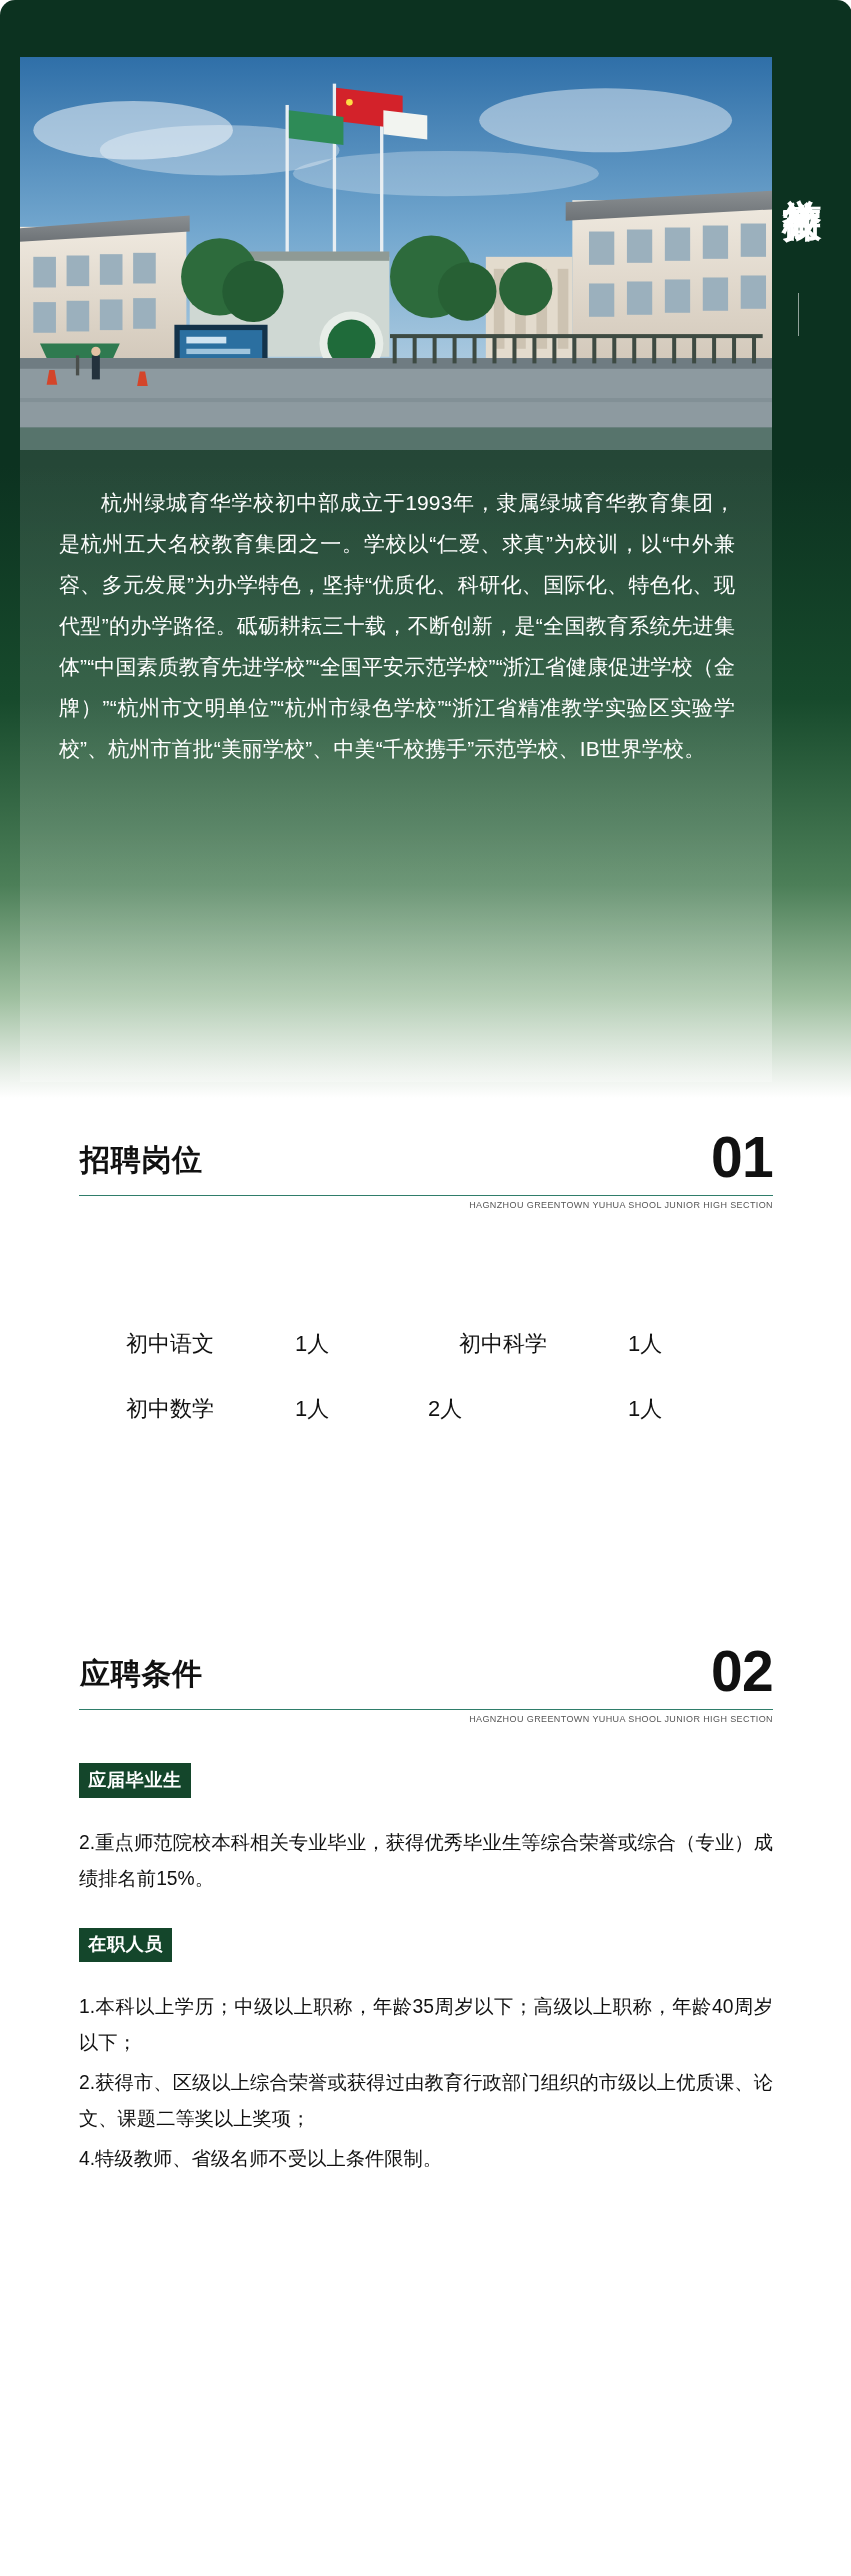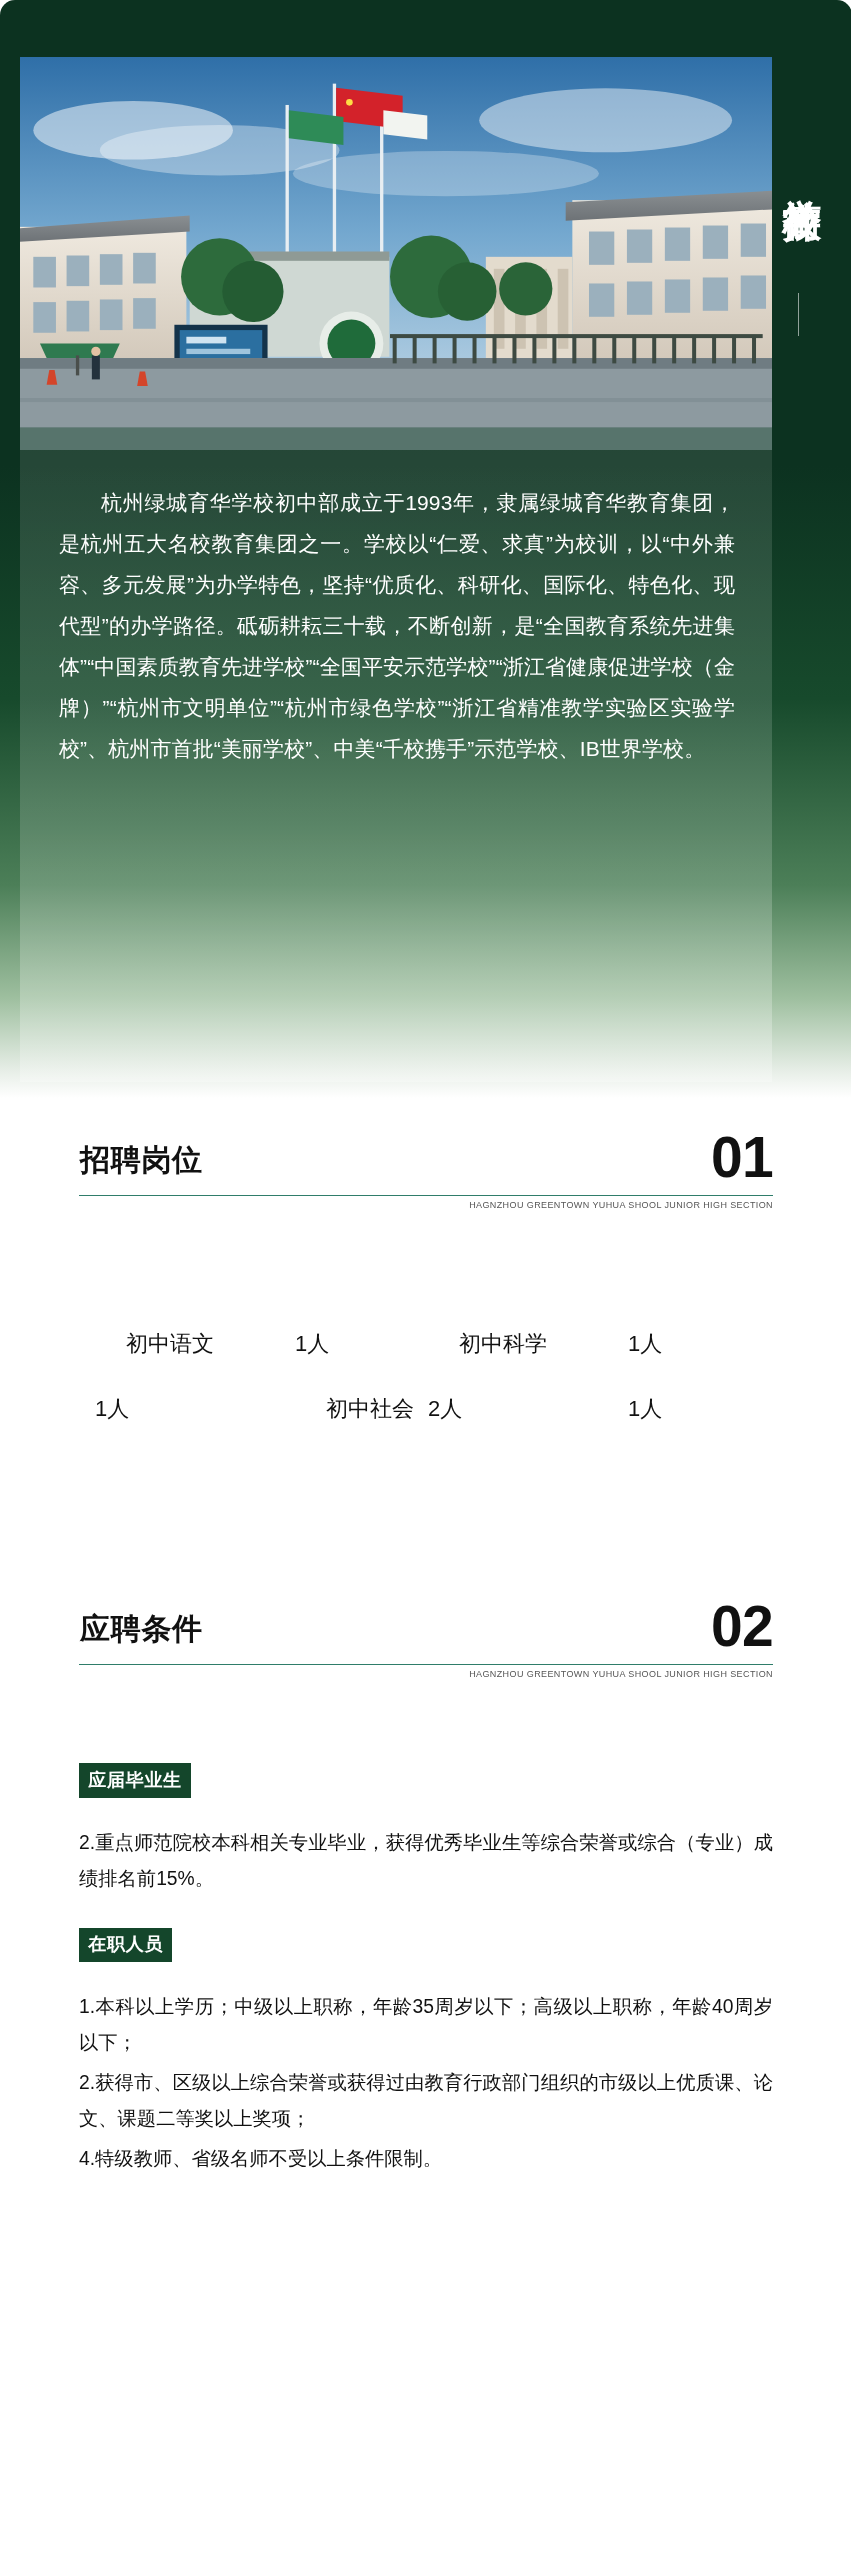--- a/index.html
+++ b/index.html
@@ -342,31 +342,31 @@
     </div>
   </div>
 
   <div class="jobs" style="top:1311px;">
     <div class="jobs-grid">
       <div class="job-name">初中语文</div>
       <div class="job-count">1人</div>
       <div class="job-name">初中科学</div>
       <div class="job-count">1人</div>
 
+      <div class="job-name">初中数学</div>
       <div class="job-count">1人</div>
-      <div class="job-name">初中社会</div>
       <div class="job-count">2人</div>
 
       <div class="job-count">1人</div>
       <div class="job-name"></div>
       <div class="job-count"></div>
     </div>
   </div>
 
-  <div class="section" style="top:1600px;">
+  <div class="section" style="top:1645px;">
     <div class="sec-head">
       <div class="sec-title">应聘条件</div>
       <div class="sec-num">02</div>
       <div class="sec-rule"></div>
       <div class="sec-sub">HAGNZHOU GREENTOWN YUHUA SHOOL JUNIOR HIGH SECTION</div>
     </div>
   </div>
 
   <div class="req" style="top:1763px;">
     <div class="req-inner">

